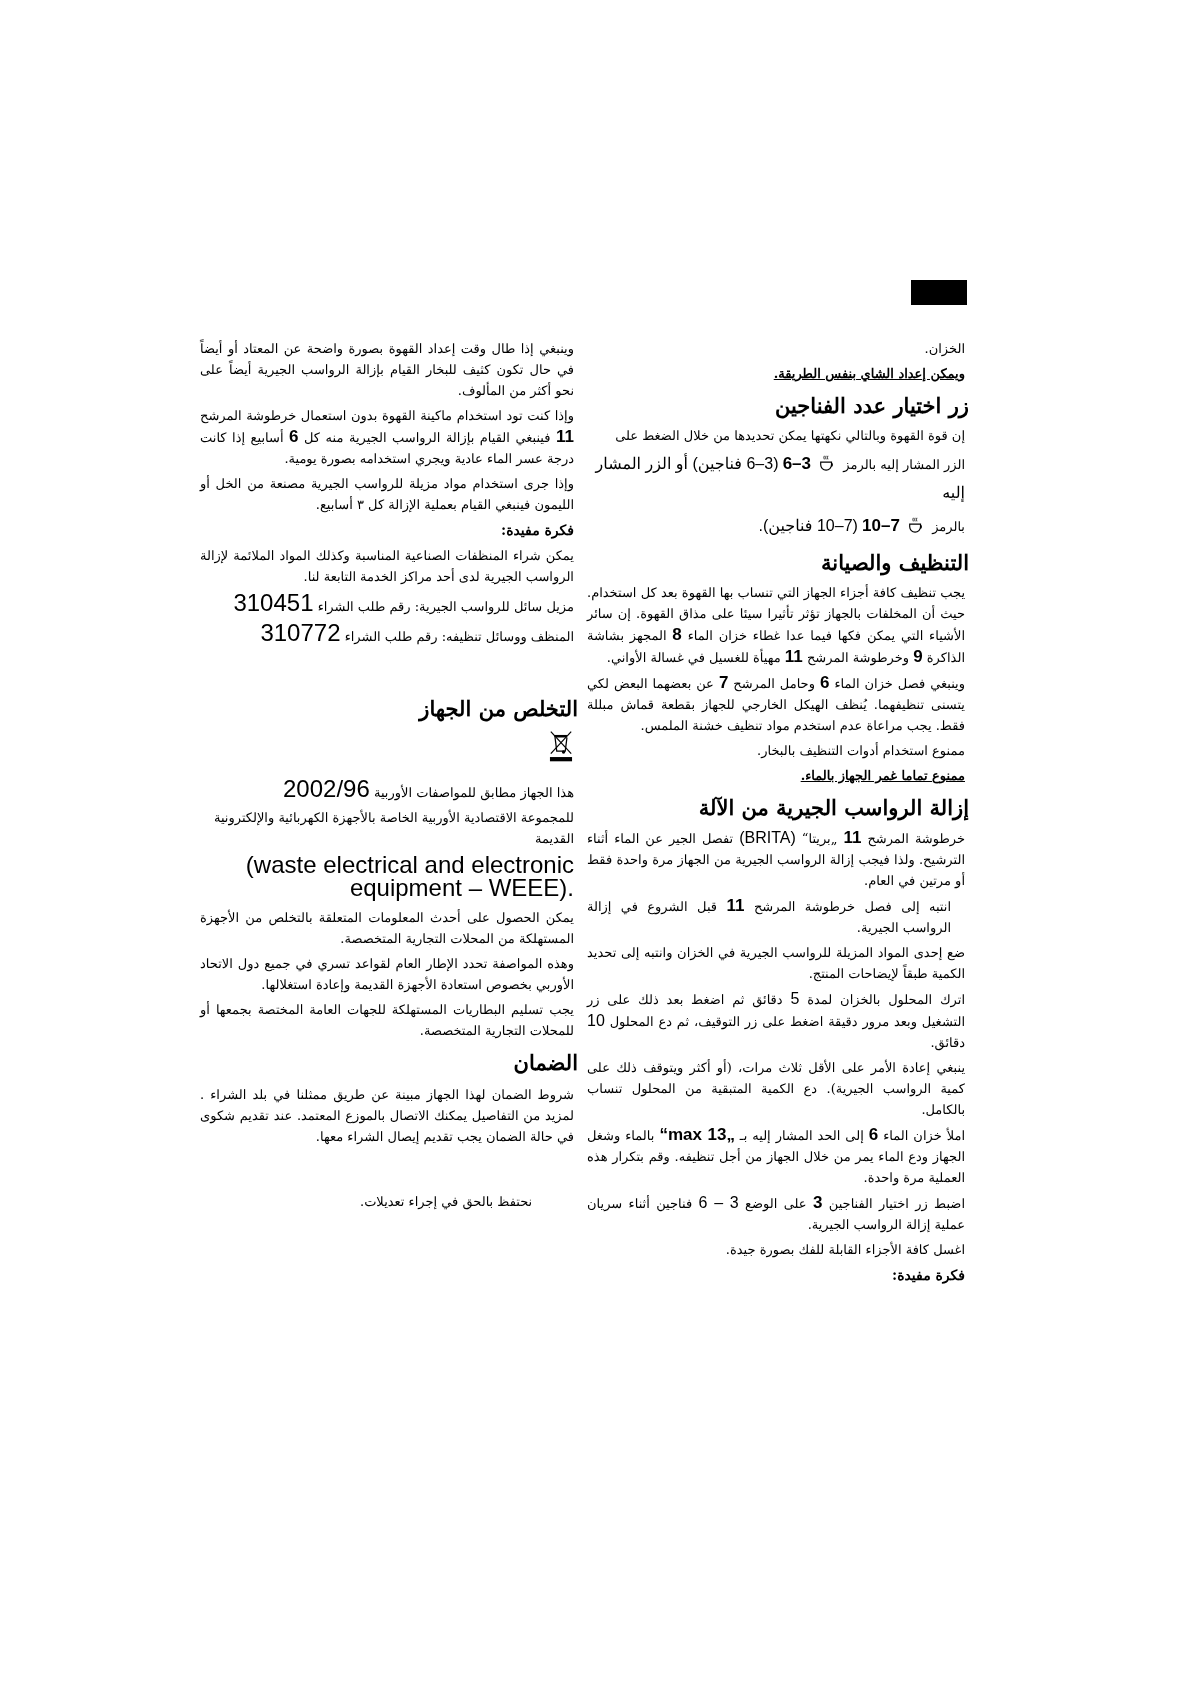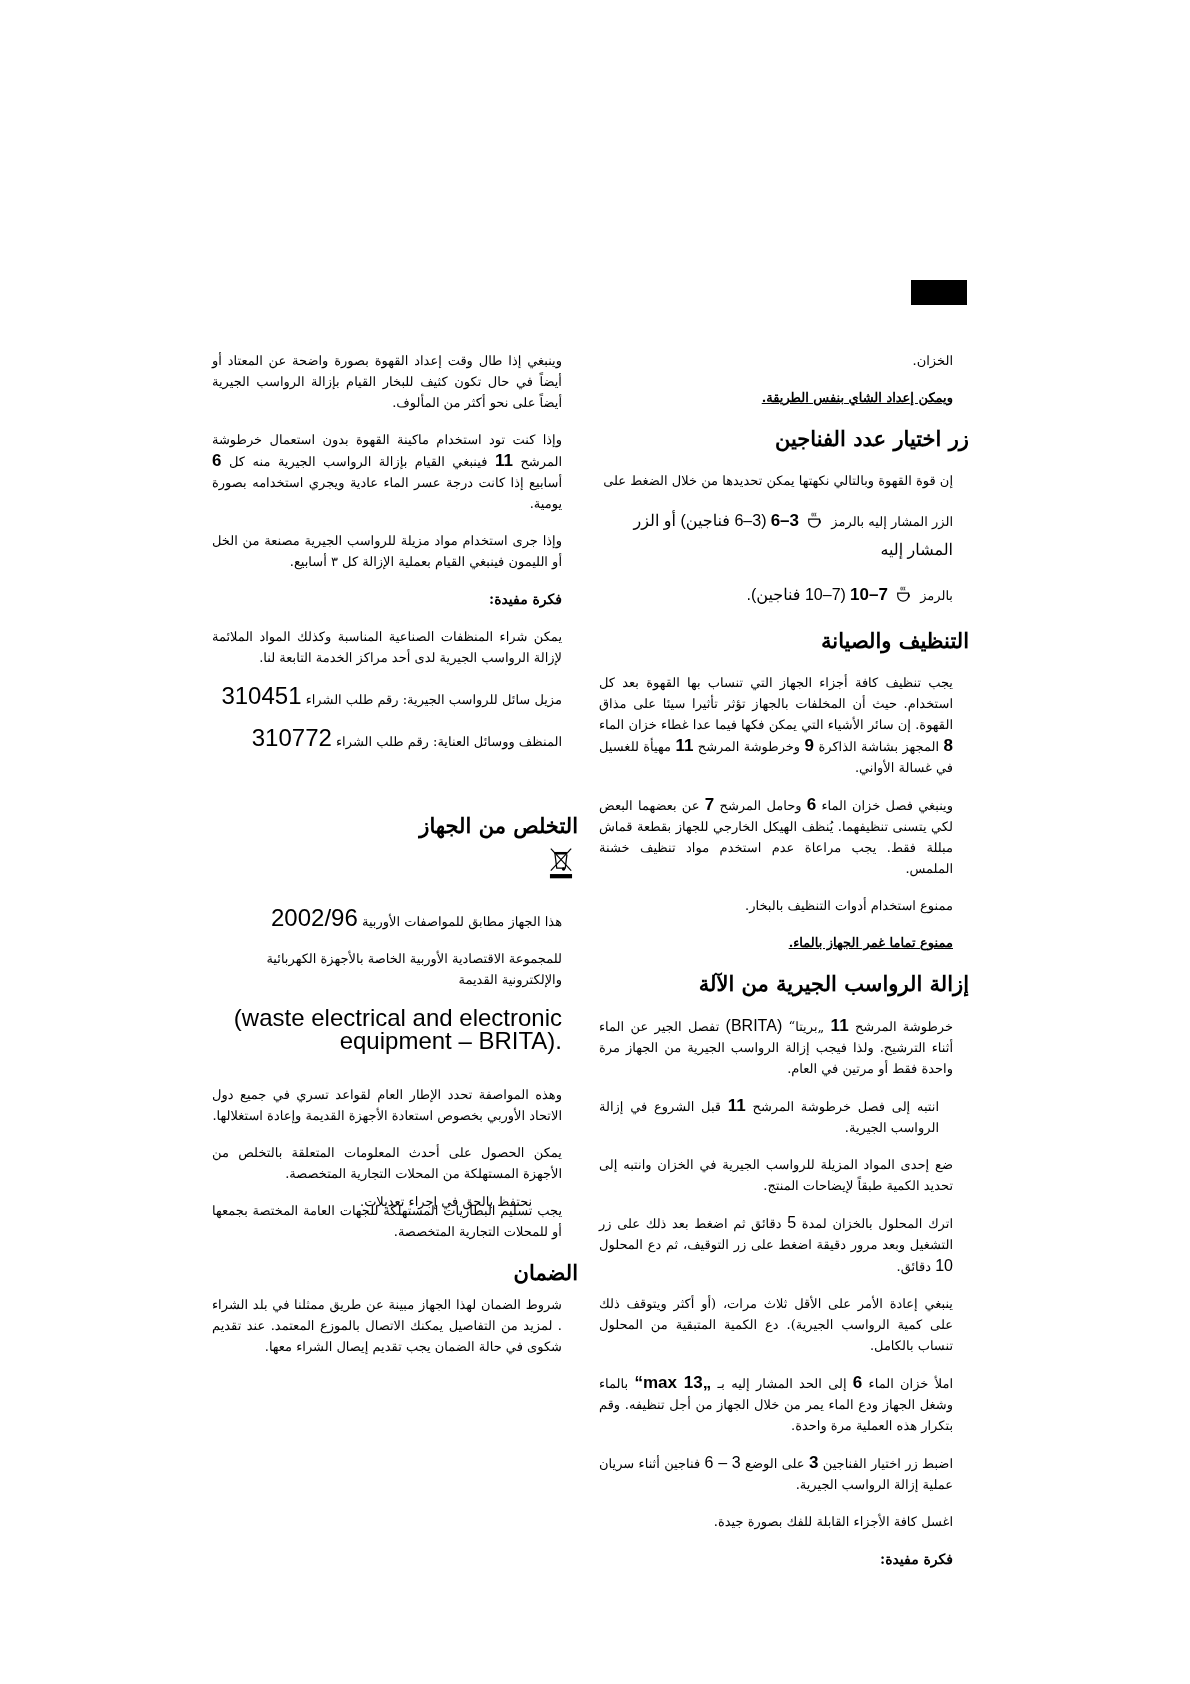--- a/index.html
+++ b/index.html
@@ -2,21 +2,21 @@
 <html><head>
 <meta charset="utf-8">
 <style>
   html, body { margin: 0; padding: 0; background: #ffffff; }
   body { width: 1190px; height: 1684px; position: relative; overflow: hidden;
          font-family: "DejaVu Serif", "Liberation Serif", serif; color: #000; }
   .page-mark { position: absolute; left: 911px; top: 280px; width: 56px; height: 25px; background: #000; }
   .col { position: absolute; direction: rtl; text-align: right; font-size: 13px; line-height: 21px; }
   .col-right { left: 583px; top: 334px; width: 386px; }
   .col-left { left: 196px; top: 334px; width: 382px; }
-  .col p { margin: 16px; }
+  .col p { margin: 4px; }
   .just { text-align: justify; text-align-last: right; }
   .bold { font-weight: bold; text-decoration: underline; }
   .h1 { font-family: "DejaVu Serif", serif; font-weight: bold; font-size: 21px; line-height: 30px; margin: 7px 0 3px 0; }
   .h2 { font-weight: bold; font-size: 14px; line-height: 22px; margin: 2px 0 0 0; }
   .num { font-family: "Liberation Sans", sans-serif; font-weight: bold; font-size: 17px; }
   .lat { font-family: "Liberation Sans", sans-serif; font-size: 16px; }
   .lat-big { font-family: "Liberation Sans", sans-serif; font-size: 24px; line-height: 23px; }
   .cup { display: inline-block; width: 18px; height: 18px; vertical-align: -3px; margin: 0 3px; }
   .indent { padding-right: 14px; }
   .weee-block { display: flex; flex-direction: column; gap: 10px; align-items: flex-start; }
@@ -127,21 +127,21 @@
     <span>أسابيع إذا كانت درجة عسر الماء عادية ويجري استخدامه بصورة يومية.</span>
   </p>
   <p class="just">وإذا جرى استخدام مواد مزيلة للرواسب الجيرية مصنعة من الخل أو الليمون فينبغي القيام بعملية الإزالة كل ٣ أسابيع.</p>
   <p class="h2">فكرة مفيدة:</p>
   <p class="just">يمكن شراء المنظفات الصناعية المناسبة وكذلك المواد الملائمة لإزالة الرواسب الجيرية لدى أحد مراكز الخدمة التابعة لنا.</p>
   <p>
     <span>مزيل سائل للرواسب الجيرية: رقم طلب الشراء</span>
     <span class="lat-big">310451</span>
   </p>
   <p>
-    <span>المنظف ووسائل العناية: رقم طلب الشراء</span>
+    <span>المنظف ووسائل تنظيفه: رقم طلب الشراء</span>
     <span class="lat-big">310772</span>
   </p>
 
   <div class="gap-lg"></div>
 
   <div class="h1">التخلص من الجهاز</div>
   <div class="weee-block">
     <svg class="weee-icon" viewBox="0 0 34 40">
       <rect x="9" y="7" width="15" height="3" fill="#000"></rect>
       <path d="M10 10 L12 26 L22 26 L24 10" fill="none" stroke="#000" stroke-width="1.5"></path>
@@ -149,24 +149,24 @@
       <line x1="5" y1="3" x2="29" y2="29" stroke="#000" stroke-width="1.4"></line>
       <line x1="29" y1="3" x2="5" y2="29" stroke="#000" stroke-width="1.4"></line>
       <rect x="4" y="33" width="26" height="5" fill="#000"></rect>
     </svg>
     <div class="weee-text">
       <p>
         <span>هذا الجهاز مطابق للمواصفات الأوربية</span>
         <span class="lat-big">2002/96</span>
       </p>
       <p>للمجموعة الاقتصادية الأوربية الخاصة بالأجهزة الكهربائية والإلكترونية القديمة</p>
-      <p class="lat-big" style="direction:ltr;text-align:right;">(waste electrical and electronic equipment – BRITA).</p>
+      <p class="lat-big" style="direction:ltr;text-align:right;">(waste electrical and electronic equipment – WEEE).</p>
     </div>
   </div>
+  <p class="just">يمكن الحصول على أحدث المعلومات المتعلقة بالتخلص من الأجهزة المستهلكة من المحلات التجارية المتخصصة.</p>
   <p class="just">وهذه المواصفة تحدد الإطار العام لقواعد تسري في جميع دول الاتحاد الأوربي بخصوص استعادة الأجهزة القديمة وإعادة استغلالها.</p>
-  <p class="just">يمكن الحصول على أحدث المعلومات المتعلقة بالتخلص من الأجهزة المستهلكة من المحلات التجارية المتخصصة.</p>
   <p class="just">يجب تسليم البطاريات المستهلكة للجهات العامة المختصة بجمعها أو للمحلات التجارية المتخصصة.</p>
 
   <div class="h1">الضمان</div>
   <p class="just" style="margin-top:6px;">شروط الضمان لهذا الجهاز مبينة عن طريق ممثلنا في بلد الشراء . لمزيد من التفاصيل يمكنك الاتصال بالموزع المعتمد. عند تقديم شكوى في حالة الضمان يجب تقديم إيصال الشراء معها.</p>
 </div>
 
 <div class="footer-note">نحتفظ بالحق في إجراء تعديلات.</div>
 
 </body></html>

